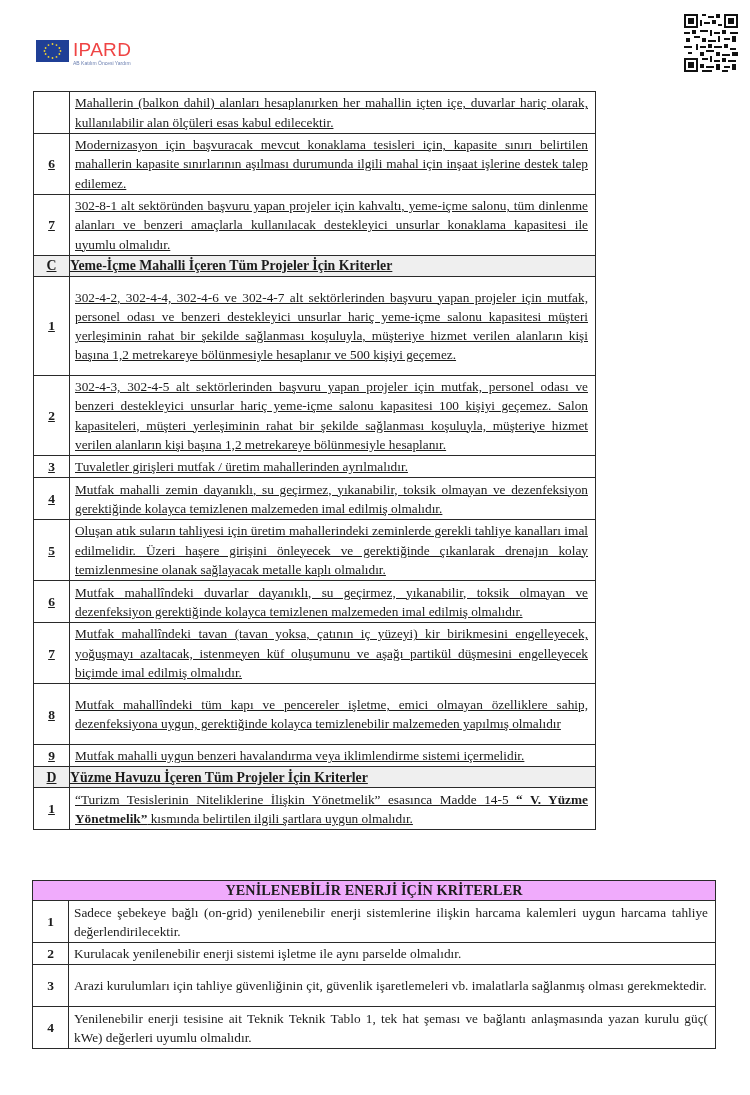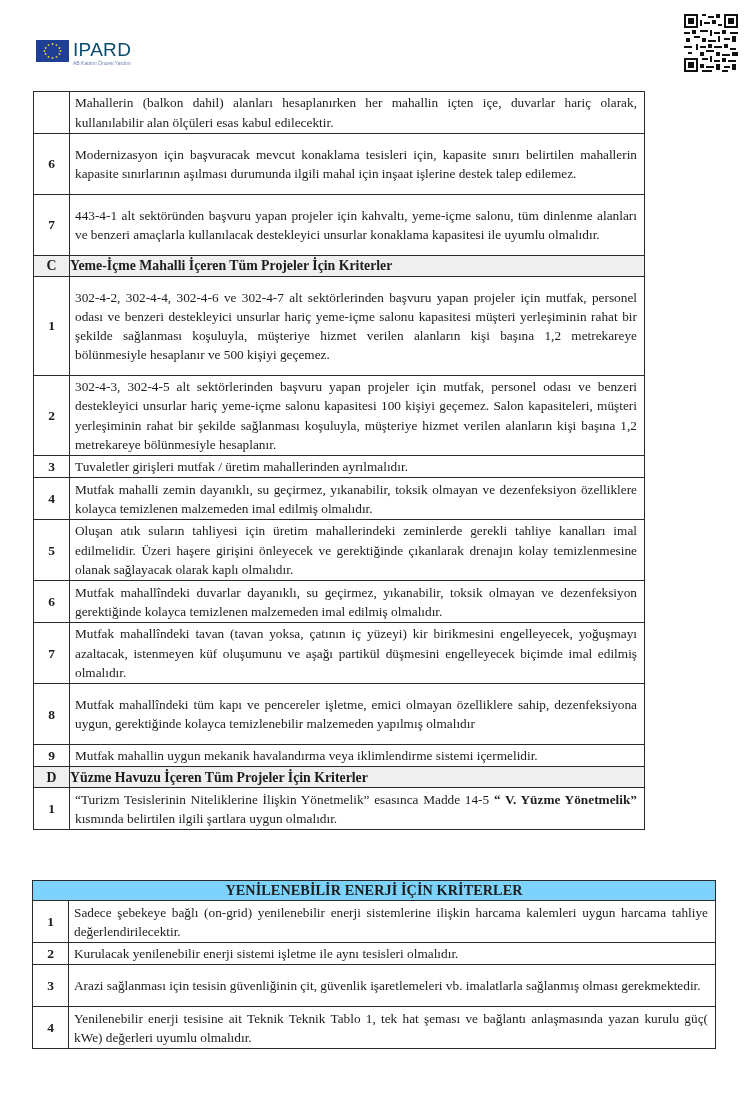--- a/index.html
+++ b/index.html
@@ -29,21 +29,21 @@
       background: #1f3f96;
       position: relative;
       margin-right: 4px;
     }
     .eu-flag svg { position: absolute; left: 0; top: 0; }
     .logo-text-wrap { display: flex; flex-direction: column; }
     .logo-title {
       font-family: "Liberation Sans", "DejaVu Sans", sans-serif;
       font-size: 19px;
       line-height: 19px;
-      color: #0c4a6e;
+      color: #ef4444;
       letter-spacing: 0.3px;
     }
     .logo-sub {
       font-family: "Liberation Sans", "DejaVu Sans", sans-serif;
       font-size: 5px;
       line-height: 6px;
       color: #6b7fb0;
       margin-top: 1px;
     }
     .qr {
@@ -77,25 +77,25 @@
       padding: 1px 7px 1px 5px !important;
       text-align-last: left;
     }
     tr.section td {
       background: #efefef;
       font-weight: bold;
       font-size: 13.8px;
       height: 20px;
     }
     tr.section td.sec-title { text-align: left; }
-    #table-1 { left: 33px; top: 91px; width: 612px; }
+    #table-1 { left: 33px; top: 91px; width: 563px; text-decoration: underline; }
     #table-2 { left: 32px; top: 880px; width: 684px; }
     #table-1 col.c1, #table-2 col.c1 { width: 36px; }
     .t2-head td {
-      background: #7dd3fc;
+      background: #f0abfc;
       text-align: center;
       font-weight: bold;
       font-size: 14.2px;
       height: 19px;
       letter-spacing: 0.1px;
       margin-top: 44px;
     }
   </style>
 </head>
 <body>
@@ -199,61 +199,61 @@
     <tr style="height:42px">
       <td class="num"></td>
       <td class="txt">Mahallerin (balkon dahil) alanları hesaplanırken her mahallin içten içe, duvarlar hariç olarak, kullanılabilir alan ölçüleri esas kabul edilecektir.</td>
     </tr>
     <tr style="height:61px">
       <td class="num">6</td>
       <td class="txt">Modernizasyon için başvuracak mevcut konaklama tesisleri için, kapasite sınırı belirtilen mahallerin kapasite sınırlarının aşılması durumunda ilgili mahal için inşaat işlerine destek talep edilemez.</td>
     </tr>
     <tr style="height:61px">
       <td class="num">7</td>
-      <td class="txt">443-4-1 alt sektöründen başvuru yapan projeler için kahvaltı, yeme-içme salonu, tüm dinlenme alanları ve benzeri amaçlarla kullanılacak destekleyici unsurlar konaklama kapasitesi ile uyumlu olmalıdır.</td>
+      <td class="txt">302-8-1 alt sektöründen başvuru yapan projeler için kahvaltı, yeme-içme salonu, tüm dinlenme alanları ve benzeri amaçlarla kullanılacak destekleyici unsurlar konaklama kapasitesi ile uyumlu olmalıdır.</td>
     </tr>
     <tr class="section">
       <td class="num">C</td>
       <td class="sec-title">Yeme-İçme Mahalli İçeren Tüm Projeler İçin Kriterler</td>
     </tr>
     <tr style="height:99px">
       <td class="num">1</td>
       <td class="txt">302-4-2, 302-4-4, 302-4-6 ve 302-4-7 alt sektörlerinden başvuru yapan projeler için mutfak, personel odası ve benzeri destekleyici unsurlar hariç yeme-içme salonu kapasitesi müşteri yerleşiminin rahat bir şekilde sağlanması koşuluyla, müşteriye hizmet verilen alanların kişi başına 1,2 metrekareye bölünmesiyle hesaplanır ve 500 kişiyi geçemez.</td>
     </tr>
     <tr style="height:80px">
       <td class="num">2</td>
       <td class="txt">302-4-3, 302-4-5 alt sektörlerinden başvuru yapan projeler için mutfak, personel odası ve benzeri destekleyici unsurlar hariç yeme-içme salonu kapasitesi 100 kişiyi geçemez. Salon kapasiteleri, müşteri yerleşiminin rahat bir şekilde sağlanması koşuluyla, müşteriye hizmet verilen alanların kişi başına 1,2 metrekareye bölünmesiyle hesaplanır.</td>
     </tr>
     <tr style="height:22px">
       <td class="num">3</td>
       <td class="txt">Tuvaletler girişleri mutfak / üretim mahallerinden ayrılmalıdır.</td>
     </tr>
     <tr style="height:42px">
       <td class="num">4</td>
-      <td class="txt">Mutfak mahalli zemin dayanıklı, su geçirmez, yıkanabilir, toksik olmayan ve dezenfeksiyon özelliklere kolayca temizlenen malzemeden imal edilmiş olmalıdır.</td>
+      <td class="txt">Mutfak mahalli zemin dayanıklı, su geçirmez, yıkanabilir, toksik olmayan ve dezenfeksiyon gerektiğinde kolayca temizlenen malzemeden imal edilmiş olmalıdır.</td>
     </tr>
     <tr style="height:61px">
       <td class="num">5</td>
-      <td class="txt">Oluşan atık suların tahliyesi için üretim mahallerindeki zeminlerde gerekli tahliye kanalları imal edilmelidir. Üzeri haşere girişini önleyecek ve gerektiğinde çıkanlarak drenajın kolay temizlenmesine olanak sağlayacak olarak kaplı olmalıdır.</td>
+      <td class="txt">Oluşan atık suların tahliyesi için üretim mahallerindeki zeminlerde gerekli tahliye kanalları imal edilmelidir. Üzeri haşere girişini önleyecek ve gerektiğinde çıkanlarak drenajın kolay temizlenmesine olanak sağlayacak metalle kaplı olmalıdır.</td>
     </tr>
     <tr style="height:42px">
       <td class="num">6</td>
       <td class="txt">Mutfak mahallîndeki duvarlar dayanıklı, su geçirmez, yıkanabilir, toksik olmayan ve dezenfeksiyon gerektiğinde kolayca temizlenen malzemeden imal edilmiş olmalıdır.</td>
     </tr>
     <tr style="height:61px">
       <td class="num">7</td>
       <td class="txt">Mutfak mahallîndeki tavan (tavan yoksa, çatının iç yüzeyi) kir birikmesini engelleyecek, yoğuşmayı azaltacak, istenmeyen küf oluşumunu ve aşağı partikül düşmesini engelleyecek biçimde imal edilmiş olmalıdır.</td>
     </tr>
     <tr style="height:61px">
       <td class="num">8</td>
       <td class="txt">Mutfak mahallîndeki tüm kapı ve pencereler işletme, emici olmayan özelliklere sahip, dezenfeksiyona uygun, gerektiğinde kolayca temizlenebilir malzemeden yapılmış olmalıdır</td>
     </tr>
     <tr style="height:22px">
       <td class="num">9</td>
-      <td class="txt">Mutfak mahallin uygun mekanik havalandırma veya iklimlendirme sistemi içermelidir.</td>
+      <td class="txt">Mutfak mahalli uygun benzeri havalandırma veya iklimlendirme sistemi içermelidir.</td>
     </tr>
     <tr class="section">
       <td class="num">D</td>
       <td class="sec-title">Yüzme Havuzu İçeren Tüm Projeler İçin Kriterler</td>
     </tr>
     <tr style="height:42px">
       <td class="num">1</td>
       <td class="txt"><span>“Turizm Tesislerinin Niteliklerine İlişkin Yönetmelik” esasınca Madde 14-5 </span><b>“ V. Yüzme Yönetmelik”</b><span> kısmında belirtilen ilgili şartlara uygun olmalıdır.</span></td>
     </tr>
   </tbody>
@@ -267,24 +267,24 @@
   <tbody>
     <tr class="t2-head">
       <td colspan="2">YENİLENEBİLİR ENERJİ İÇİN KRİTERLER</td>
     </tr>
     <tr style="height:42px">
       <td class="num">1</td>
       <td class="txt">Sadece şebekeye bağlı (on-grid) yenilenebilir enerji sistemlerine ilişkin harcama kalemleri uygun harcama tahliye değerlendirilecektir.</td>
     </tr>
     <tr style="height:22px">
       <td class="num">2</td>
-      <td class="txt">Kurulacak yenilenebilir enerji sistemi işletme ile aynı tesisleri olmalıdır.</td>
+      <td class="txt">Kurulacak yenilenebilir enerji sistemi işletme ile aynı parselde olmalıdır.</td>
     </tr>
     <tr style="height:42px">
       <td class="num">3</td>
-      <td class="txt">Arazi sağlanması için tesisin güvenliğinin çit, güvenlik işaretlemeleri vb. imalatlarla sağlanmış olması gerekmektedir.</td>
+      <td class="txt">Arazi kurulumları için tahliye güvenliğinin çit, güvenlik işaretlemeleri vb. imalatlarla sağlanmış olması gerekmektedir.</td>
     </tr>
     <tr style="height:42px">
       <td class="num">4</td>
       <td class="txt">Yenilenebilir enerji tesisine ait Teknik Teknik Tablo 1, tek hat şeması ve bağlantı anlaşmasında yazan kurulu güç( kWe) değerleri uyumlu olmalıdır.</td>
     </tr>
   </tbody>
 </table>
 
 </body></html>

